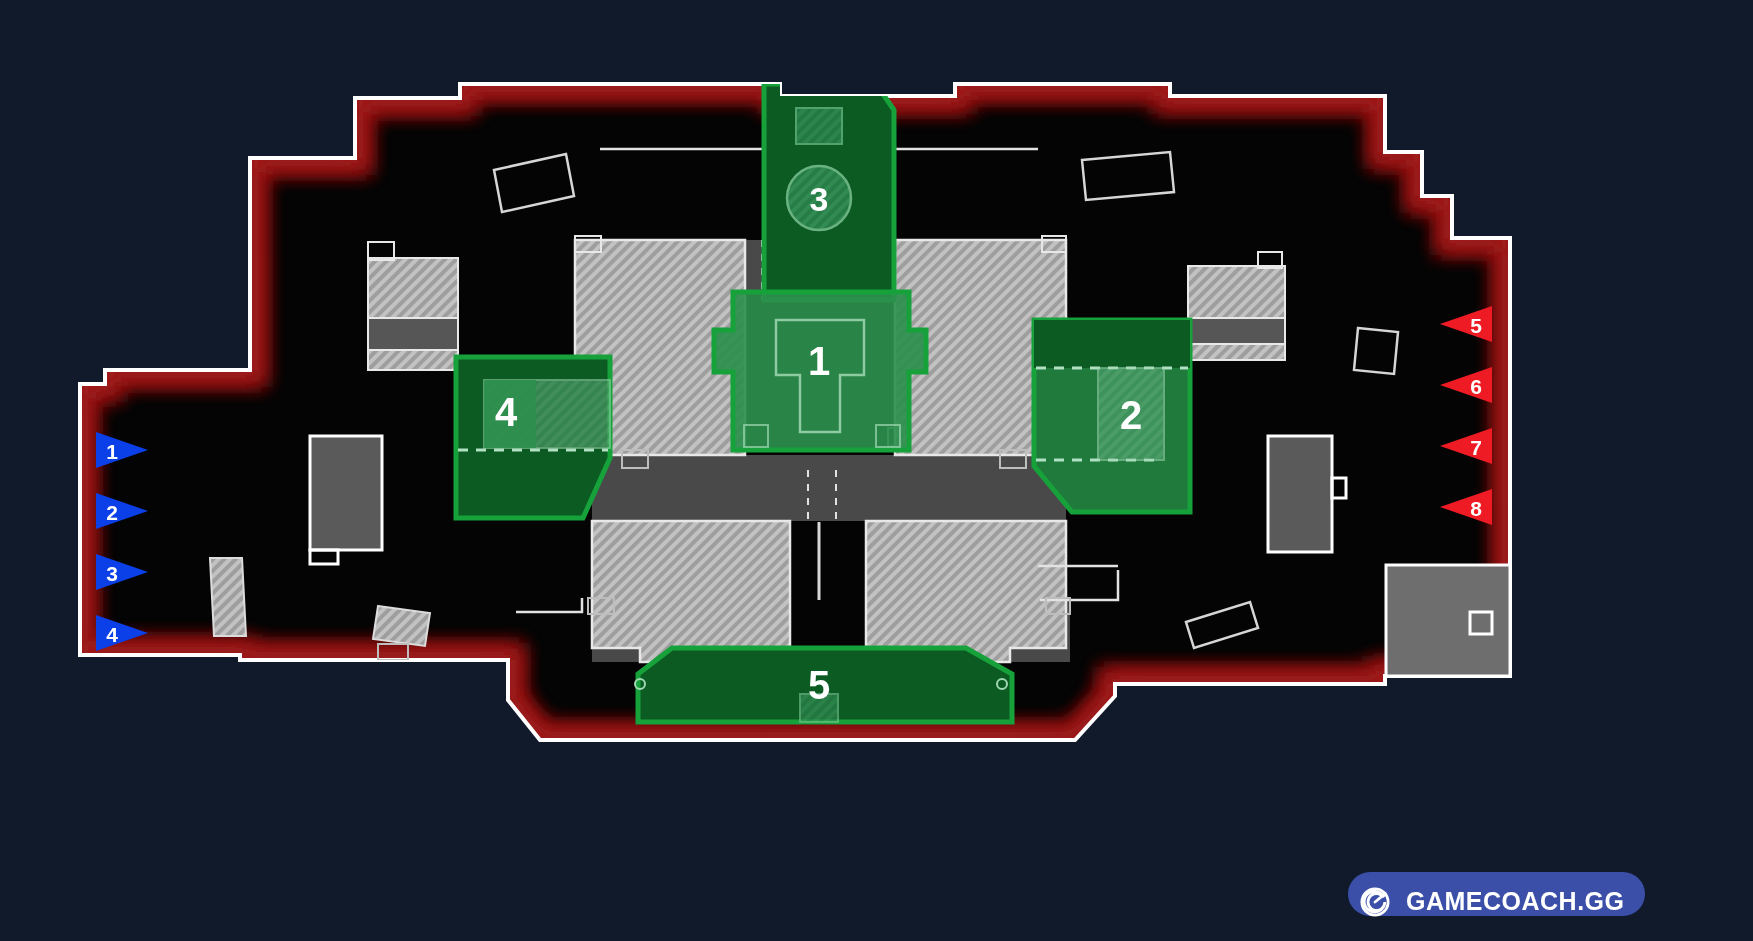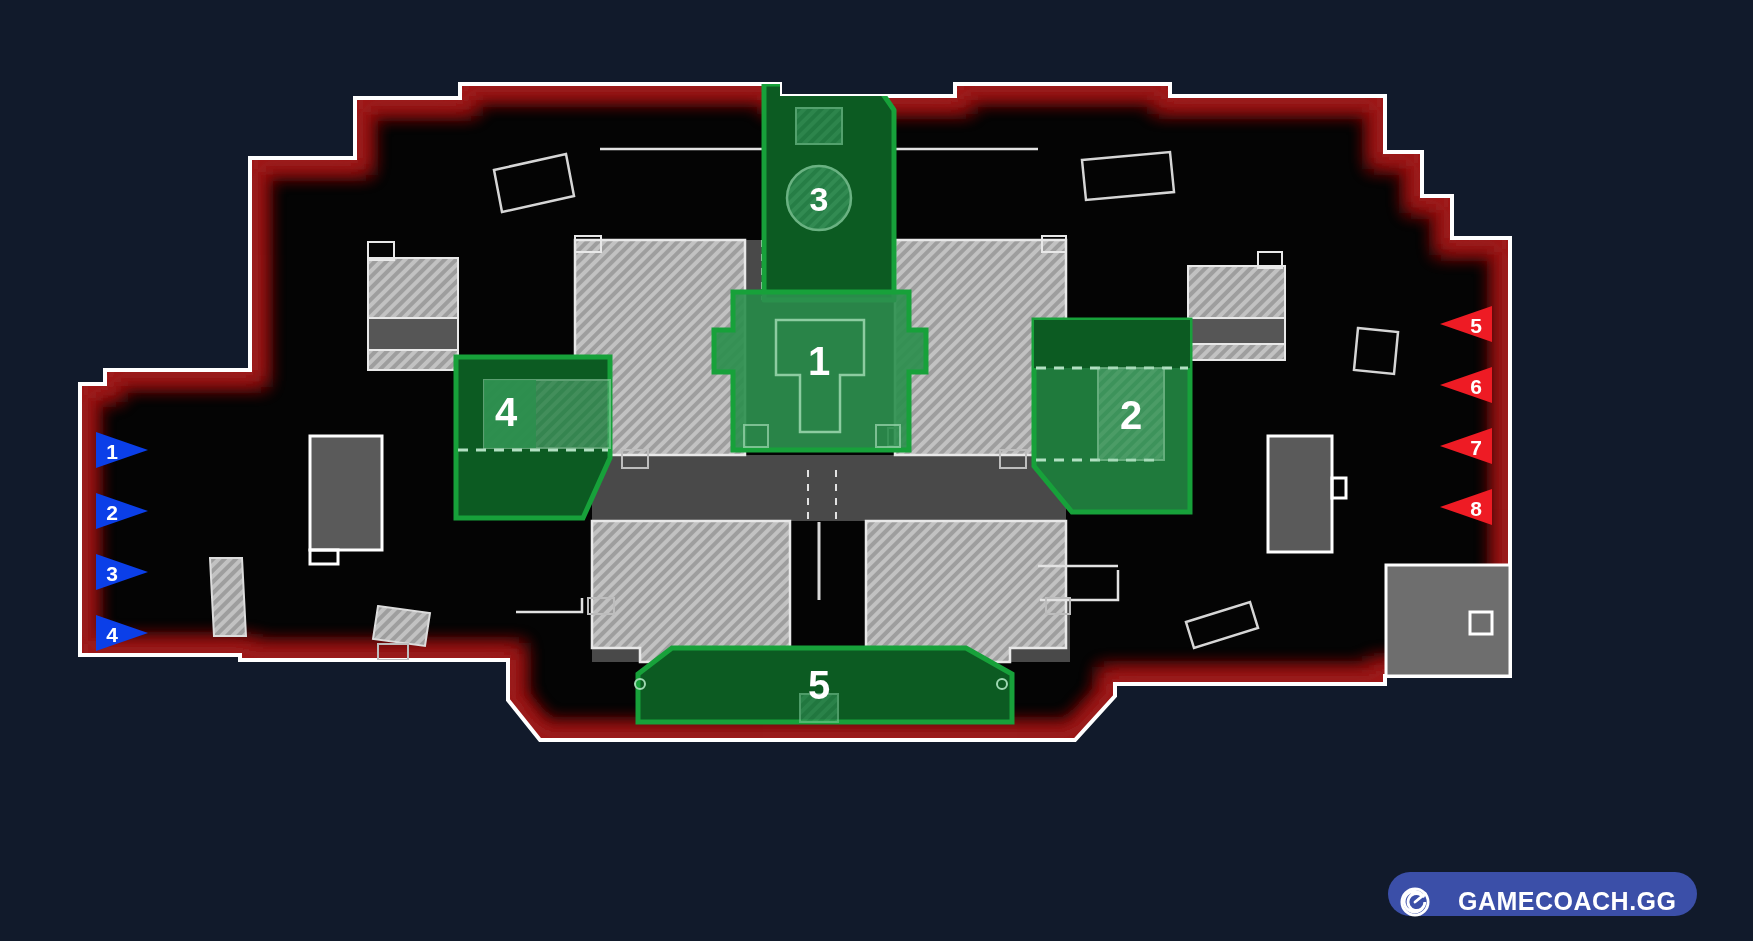--- a/index.html
+++ b/index.html
@@ -38,26 +38,26 @@
     font-family: "Liberation Sans", sans-serif;
     font-weight: bold;
     fill: #ffffff;
     text-anchor: middle;
     dominant-baseline: central;
     font-size: 21px;
   }
   
   #brand-badge {
     position: absolute;
-    left: 1388px;
+    left: 1348px;
     top: 872px;
     height: 44px;
     display: flex;
     align-items: center;
-    gap: 28px;
+    gap: 16px;
     background: #3b4fa8;
     border-radius: 22px;
     padding: 15px 20px 0 12px;
     box-sizing: border-box;
   }
   #brand-badge .brand-text {
     color: #ffffff;
     font-family: "Liberation Sans", sans-serif;
     font-weight: bold;
     font-size: 25px;

